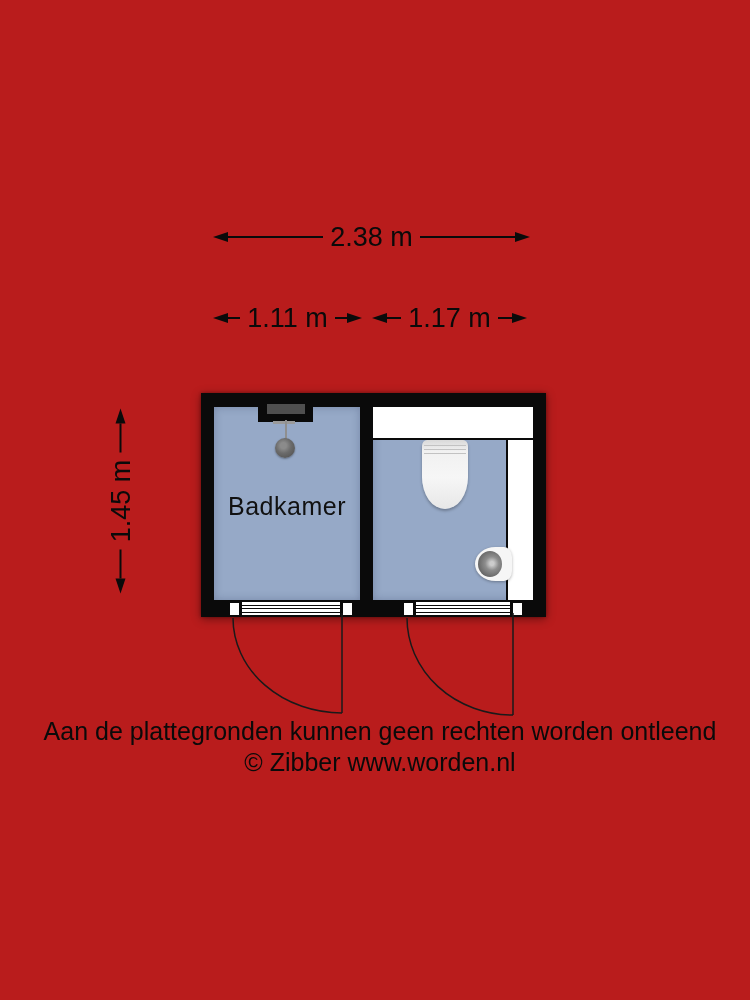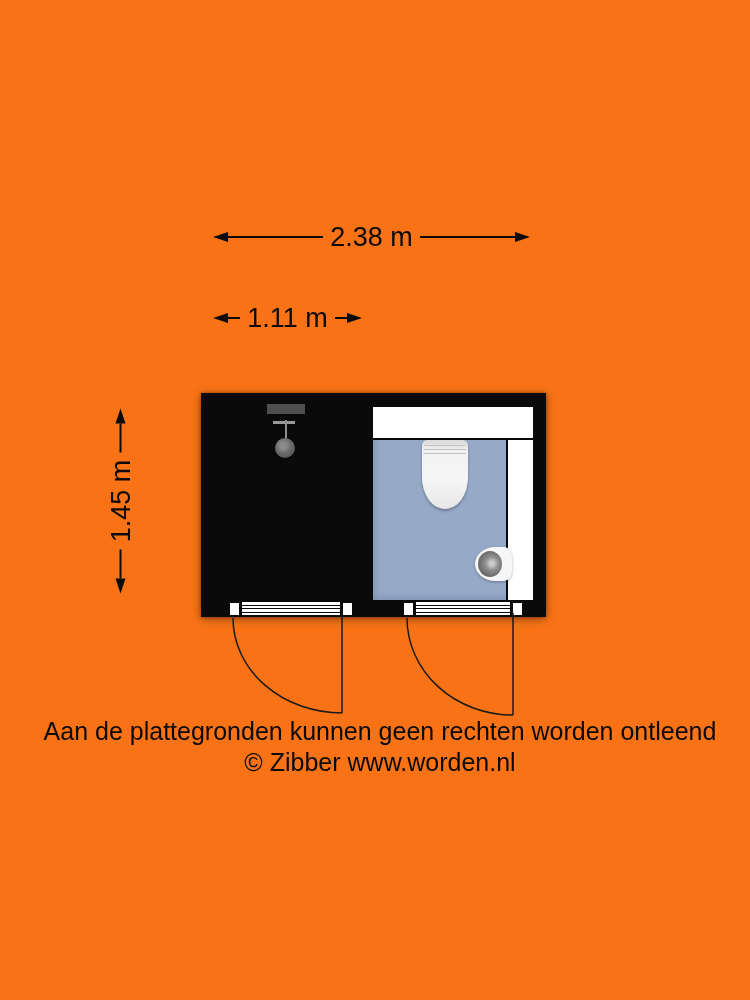--- a/index.html
+++ b/index.html
@@ -1,17 +1,17 @@
 <!DOCTYPE html>
 <html><head>
 <meta charset="utf-8">
 <style>
   html,body { margin:0; padding:0; background:#fff; }
   .page {
-    position:relative; width:750px; height:1000px; background:#f97316;
+    position:relative; width:750px; height:1000px; background:#b91c1c;
     overflow:hidden; font-family:"Liberation Sans", sans-serif; color:#0a0a0a;
   }
 
   
   .dim { position:absolute; display:flex; align-items:center; height:26px; }
   .dim .ah   { width:0; height:0; border-top:5px solid transparent; border-bottom:5px solid transparent; flex:0 0 auto; }
   .dim .ah.l { border-right:15px solid #0a0a0a; }
   .dim .ah.r { border-left:15px solid #0a0a0a; }
   .dim .dl   { flex:1 1 auto; height:2px; background:#0a0a0a; }
   .dim .dt   { flex:0 0 auto; font-size:27px; line-height:26px; padding:0 7px; white-space:nowrap; }
@@ -88,31 +88,41 @@
   </div>
 
   <div class="dim dim-left">
     <span class="ah l"></span>
     <span class="dl"></span>
     <span class="dt">1.11 m</span>
     <span class="dl"></span>
     <span class="ah r"></span>
   </div>
 
+  <div class="dim dim-right">
+    <span class="ah l"></span>
+    <span class="dl"></span>
+    <span class="dt">1.17 m</span>
+    <span class="dl"></span>
+    <span class="ah r"></span>
+  </div>
 
   <div class="dim dim-vert">
     <span class="ah l"></span>
     <span class="dl"></span>
     <span class="dt">1.45 m</span>
     <span class="dl"></span>
     <span class="ah r"></span>
   </div>
 
   <div class="plan">
 
+    <div class="room room-left">
+      <div class="room-label">Badkamer</div>
+    </div>
 
     <div class="room room-right">
       <div class="cistern"></div>
       <div class="duct"></div>
       <div class="toilet">
         <div class="seat"></div>
       </div>
       <div class="sink">
         <div class="bowl"></div>
       </div>

